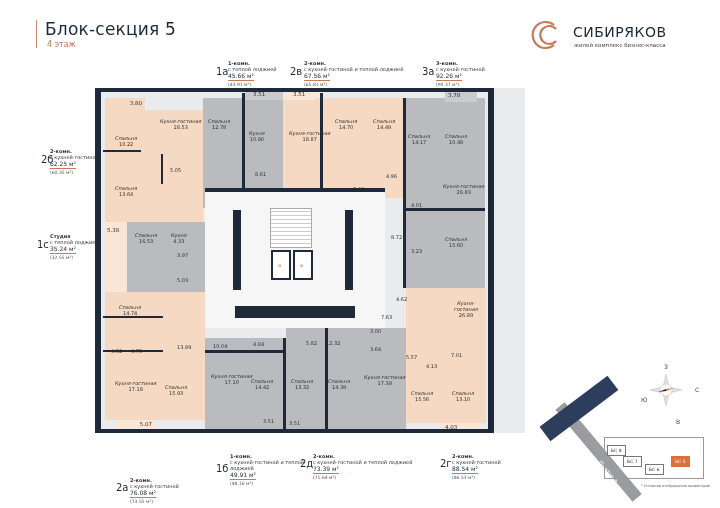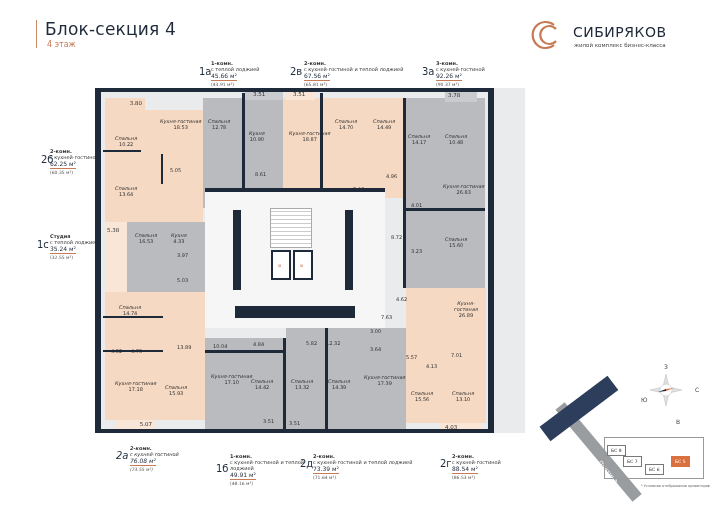--- a/index.html
+++ b/index.html
@@ -36,31 +36,31 @@
   .bc { position: absolute; font-size: 4.5px; border: 0.6px solid #777; background: #fff; padding: 2px 3px; color: #333; }
   .bc.active { background: #d9703e; color: #fff; border-color: #d9703e; }
   .compass { left: 648px; top: 372px; width: 36px; height: 36px; }
   .cmp-lbl { font-size: 6px; color: #444; position: absolute; }
   .footnote { left: 641px; top: 484px; font-size: 3.5px; color: #666; }
 </style>
 </head>
 <body>
 
 <div class="abs hdr-bar"></div>
-<div class="abs hdr-title">Блок-секция 4</div>
+<div class="abs hdr-title">Блок-секция 5</div>
 <div class="abs hdr-sub">4 этаж</div>
 
 <svg class="abs logo-mark" viewBox="0 0 34 34">
   <path d="M26 7 A13 13 0 1 0 26 27" fill="none" stroke="#c67a55" stroke-width="2.2"></path>
   <path d="M28 11 A9 9 0 1 0 28 23" fill="none" stroke="#c67a55" stroke-width="2.2"></path>
 </svg>
 <div class="abs logo-name">СИБИРЯКОВ</div>
 <div class="abs logo-tag">жилой комплекс бизнес-класса</div>
 
-<div class="abs" style="left:183px;top:60px;">
+<div class="abs" style="left:200px;top:60px;">
   <span class="apt-code" style="left:16px;top:6px;">1а</span>
   <div class="apt-label" style="margin-left:28px;">
     <b>1-комн.</b><span>с теплой лоджией</span><br>
     <span class="area">45.66 м²</span><span class="area2">(43.91 м²)</span>
   </div>
 </div>
 <div class="abs" style="left:275px;top:60px;">
   <span class="apt-code" style="left:15px;top:6px;">2в</span>
   <div class="apt-label" style="margin-left:29px;">
     <b>2-комн.</b><span>с кухней-гостиной и теплой лоджией</span><br>
@@ -81,21 +81,21 @@
     <span class="area">62.25 м²</span><span class="area2">(60.35 м²)</span>
   </div>
 </div>
 <div class="abs" style="left:30px;top:233px;">
   <span class="apt-code" style="left:7px;top:6px;">1с</span>
   <div class="apt-label" style="margin-left:20px;">
     <b>Студия</b><span>с теплой лоджией</span><br>
     <span class="area">35.24 м²</span><span class="area2">(32.55 м²)</span>
   </div>
 </div>
-<div class="abs" style="left:112px;top:445px;font-style:italic;">
+<div class="abs" style="left:112px;top:477px;">
   <span class="apt-code" style="left:4px;top:5px;">2а</span>
   <div class="apt-label" style="margin-left:18px;">
     <b>2-комн.</b><span>с кухней-гостиной</span><br>
     <span class="area">76.08 м²</span><span class="area2">(73.55 м²)</span>
   </div>
 </div>
 <div class="abs" style="left:212px;top:453px;">
   <span class="apt-code" style="left:4px;top:10px;">1б</span>
   <div class="apt-label" style="margin-left:18px;width:85px;">
     <b>1-комн.</b><span>с кухней-гостиной и теплой лоджией</span><br>

